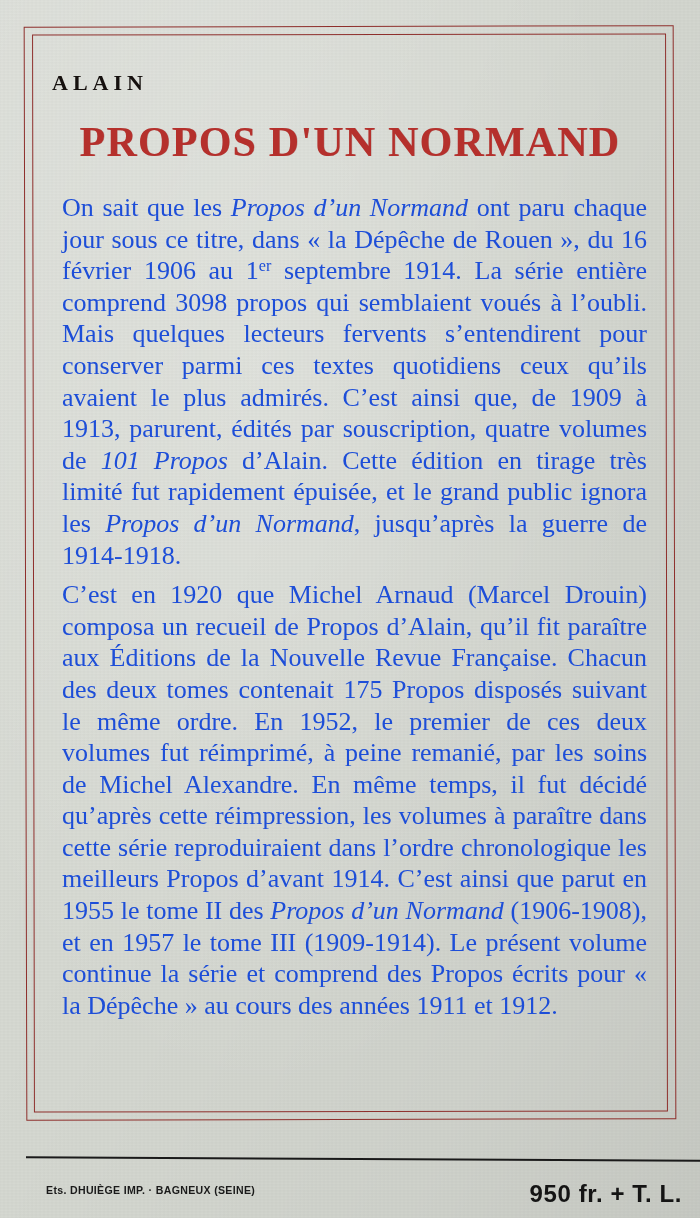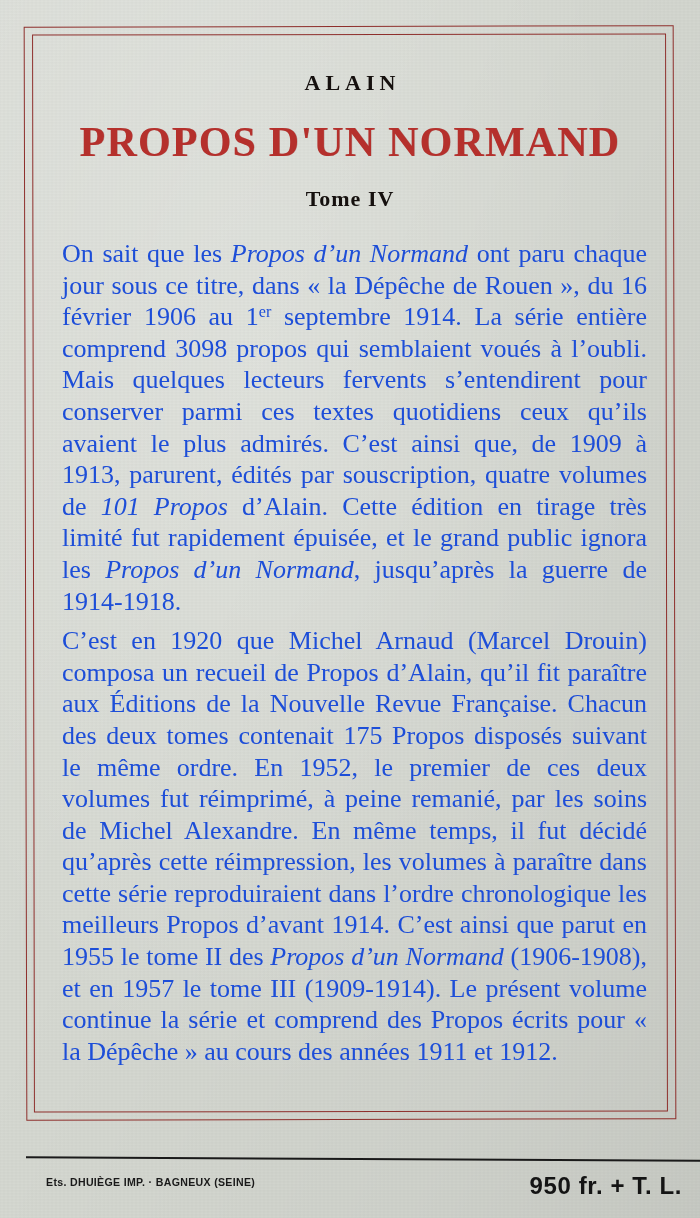--- a/index.html
+++ b/index.html
@@ -59,21 +59,21 @@
     position: absolute;
     left: 47px;
     top: 48px;
     right: 47px;
     bottom: 112px;
     z-index: 3;
   }
 
   
   .author {
-    text-align: center;
+    text-align: left;
     font-family: "Liberation Serif", serif;
     font-weight: bold;
     font-size: 22px;
     letter-spacing: 5px;
     color: #15100e;
     margin-top: 22px;
     text-indent: 5px;
   }
   .title {
     text-align: center;
@@ -130,21 +130,21 @@
     bottom: 58px;
     height: 2px;
     background: #1a1a1a;
     transform: rotate(0.28deg);
     z-index: 4;
   }
   .footer {
     position: absolute;
     left: 0;
     right: 0;
-    bottom: 8px;
+    bottom: 0;
     height: 58px;
     z-index: 5;
   }
   .imprint {
     position: absolute;
     left: 46px;
     bottom: 22px;
     font-family: "Liberation Sans", sans-serif;
     font-weight: bold;
     font-size: 11.5px;
@@ -175,21 +175,20 @@
 
 <div class="frame-outer"></div>
 <div class="frame-inner"></div>
 
 <div class="content">
 
   <div class="author">ALAIN</div>
 
   <div class="title">PROPOS D'UN NORMAND</div>
 
-  <div class="tome">Tome  IV</div>
 
   <div class="body-text">
 
     <p><span>On sait que les </span><i>Propos d’un Normand</i><span> ont paru chaque jour sous ce titre, dans « la Dépêche de Rouen », du 16 février 1906 au 1</span><sup class="ord">er</sup><span> septembre 1914. La série entière comprend 3098 propos qui semblaient voués à l’oubli. Mais quelques lecteurs fervents s’entendirent pour conserver parmi ces textes quotidiens ceux qu’ils avaient le plus admirés. C’est ainsi que, de 1909 à 1913, parurent, édités par souscription, quatre volumes de </span><i>101 Propos</i><span> d’Alain. Cette édition en tirage très limité fut rapidement épuisée, et le grand public ignora les </span><i>Propos d’un Normand</i><span>, jusqu’après la guerre de 1914-1918.</span></p>
 
     <p><span>C’est en 1920 que Michel Arnaud (Marcel Drouin) composa un recueil de Propos d’Alain, qu’il fit paraître aux Éditions de la Nouvelle Revue Française. Chacun des deux tomes contenait 175 Propos disposés suivant le même ordre. En 1952, le premier de ces deux volumes fut réimprimé, à peine remanié, par les soins de Michel Alexandre. En même temps, il fut décidé qu’après cette réimpression, les volumes à paraître dans cette série reproduiraient dans l’ordre chronologique les meilleurs Propos d’avant 1914. C’est ainsi que parut en 1955 le tome II des </span><i>Propos d’un Normand</i><span> (1906-1908), et en 1957 le tome III (1909-1914). Le présent volume continue la série et comprend des Propos écrits pour « la Dépêche » au cours des années 1911 et 1912.</span></p>
 
   </div>
 </div>
 

